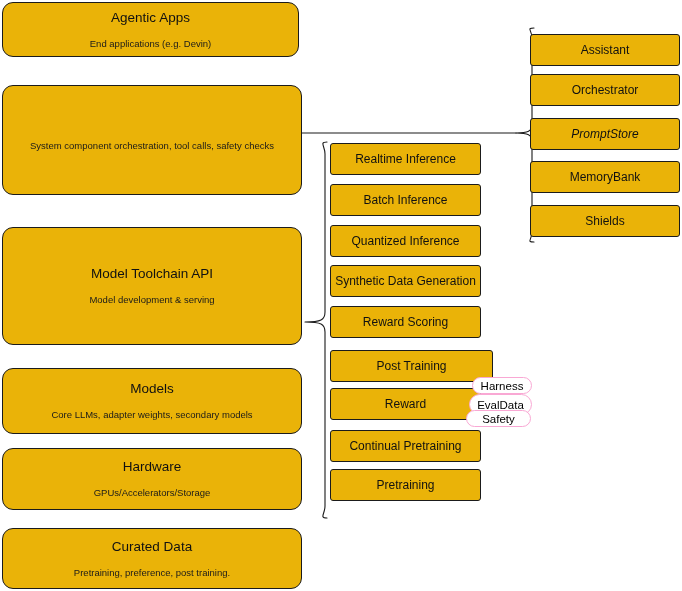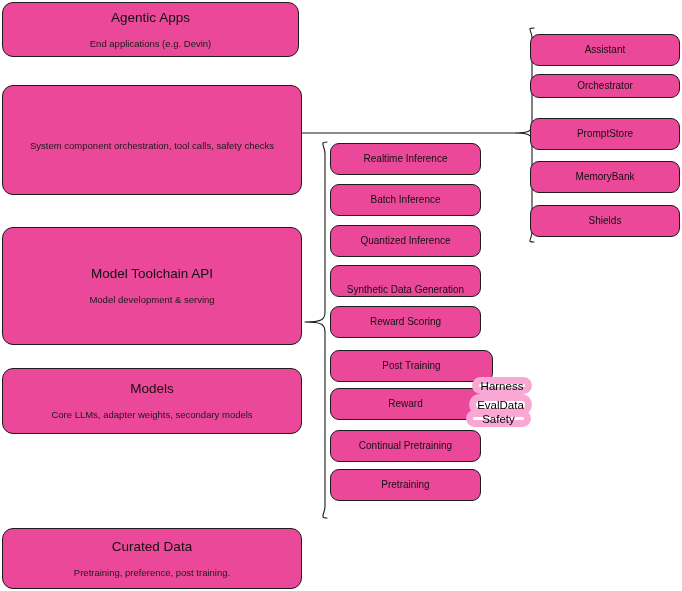--- a/index.html
+++ b/index.html
@@ -18,49 +18,49 @@
     width: 682px;
     height: 591px;
     background: #ffffff;
     overflow: hidden;
   }
   .node {
     position: absolute;
     box-sizing: border-box;
     border: 1px solid #1b1b1b;
     border-radius: 11px;
-    background: #ec4899;
+    background: #eab308;
     display: flex;
     flex-direction: column;
     align-items: center;
     justify-content: center;
     text-align: center;
     line-height: 1.2;
   }
   
   .layer .title {
     font-size: 13.5px;
     color: #111111;
   }
   .layer .subtitle {
     font-size: 9.5px;
     color: #1a1a1a;
     margin-top: 12px;
   }
   
   .cap {
-    font-size: 10px;
+    font-size: 12px;
     color: #111111;
-    border-radius: 9px;
+    border-radius: 3px;
   }
   
   .pill {
     position: absolute;
     box-sizing: border-box;
-    border: 7px solid #f9a8d4;
+    border: 1px solid #f9a8d4;
     border-radius: 999px;
     background: #ffffff;
     display: flex;
     align-items: center;
     justify-content: center;
     font-size: 11.5px;
     color: #000000;
     white-space: nowrap;
   }
   .brace, .connector {
@@ -96,20 +96,24 @@
   <div class="node layer" style="left:2px; top:227px; width:300px; height:118px;">
     <div class="title">Model Toolchain API</div>
     <div class="subtitle">Model development &amp; serving</div>
   </div>
 
   <div class="node layer" style="left:2px; top:368px; width:300px; height:66px;">
     <div class="title">Models</div>
     <div class="subtitle">Core LLMs, adapter weights, secondary models</div>
   </div>
 
+  <div class="node layer" style="left:2px; top:448px; width:300px; height:62px;">
+    <div class="title">Hardware</div>
+    <div class="subtitle">GPUs/Accelerators/Storage</div>
+  </div>
 
   <div class="node layer" style="left:2px; top:528px; width:300px; height:61px;">
     <div class="title">Curated Data</div>
     <div class="subtitle">Pretraining, preference, post training.</div>
   </div>
 
   <div class="connector" style="left:302px; top:125px; width:216px; height:16px;">
     <svg width="216" height="16" viewBox="0 0 216 16">
       <path d="M0 8 L214 8"></path>
     </svg>
@@ -129,21 +133,21 @@
 
   <div class="node cap" style="left:330px; top:143px; width:151px; height:32px;">
     <span>Realtime Inference</span>
   </div>
   <div class="node cap" style="left:330px; top:184px; width:151px; height:32px;">
     <span>Batch Inference</span>
   </div>
   <div class="node cap" style="left:330px; top:225px; width:151px; height:32px;">
     <span>Quantized Inference</span>
   </div>
-  <div class="node cap" style="left:330px; top:265px; width:151px; height:32px;justify-content:flex-end;">
+  <div class="node cap" style="left:330px; top:265px; width:151px; height:32px;">
     <span>Synthetic Data Generation</span>
   </div>
   <div class="node cap" style="left:330px; top:306px; width:151px; height:32px;">
     <span>Reward Scoring</span>
   </div>
   <div class="node cap" style="left:330px; top:350px; width:163px; height:32px;">
     <span>Post Training</span>
   </div>
   <div class="node cap" style="left:330px; top:388px; width:151px; height:32px;">
     <span>Reward</span>
@@ -173,24 +177,24 @@
                C 18 105, 14 107, 2 107
                C 14 107, 18 109, 18 115
                L 18 206
                C 18 214, 12 216, 20 216"></path>
     </svg>
   </div>
 
   <div class="node cap" style="left:530px; top:34px; width:150px; height:32px;">
     <span>Assistant</span>
   </div>
-  <div class="node cap" style="left:530px; top:74px; width:150px; height:24px;">
+  <div class="node cap" style="left:530px; top:74px; width:150px; height:32px;">
     <span>Orchestrator</span>
   </div>
-  <div class="node cap" style="left:530px; top:118px; width:150px; height:32px;">
+  <div class="node cap" style="left:530px; top:118px; width:150px; height:32px;font-style:italic;">
     <span>PromptStore</span>
   </div>
   <div class="node cap" style="left:530px; top:161px; width:150px; height:32px;">
     <span>MemoryBank</span>
   </div>
   <div class="node cap" style="left:530px; top:205px; width:150px; height:32px;">
     <span>Shields</span>
   </div>
 
 </div>

